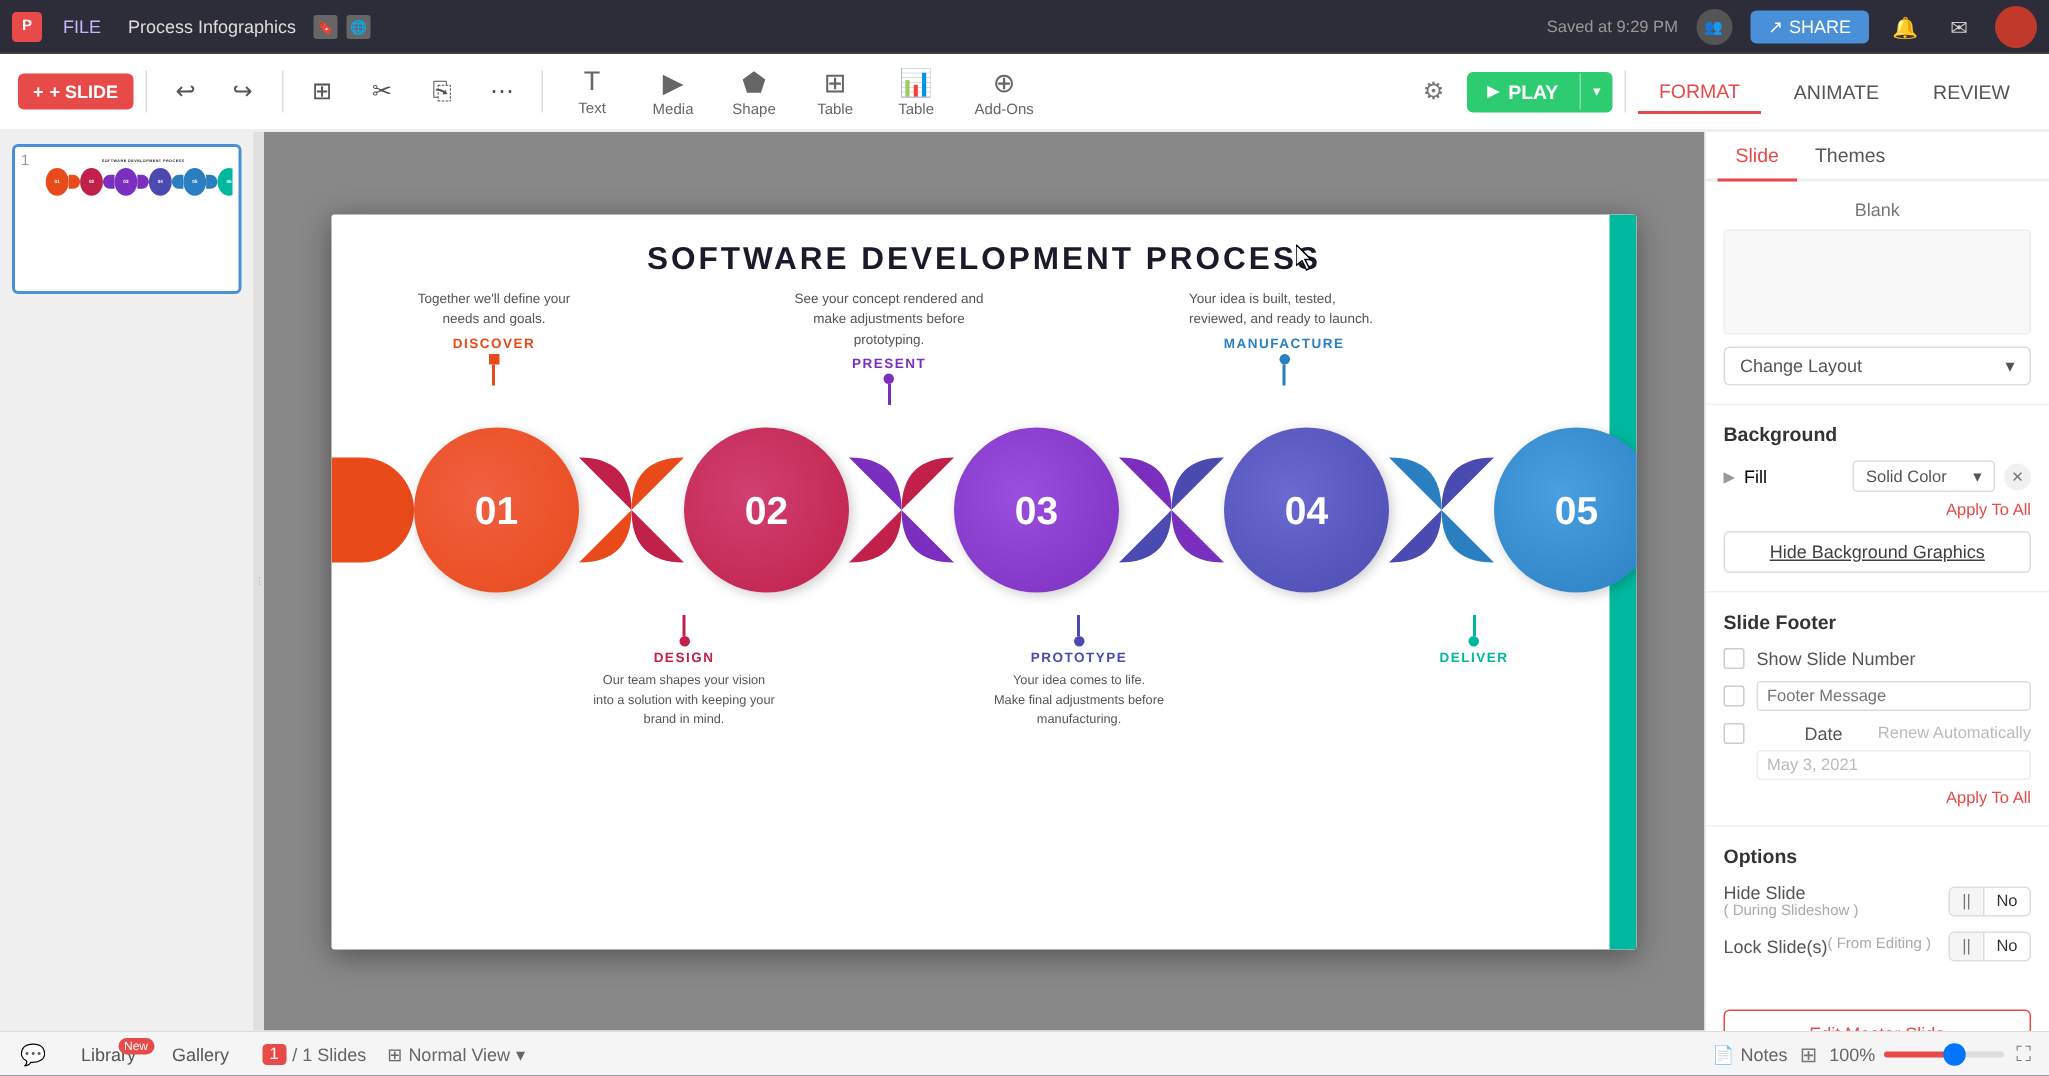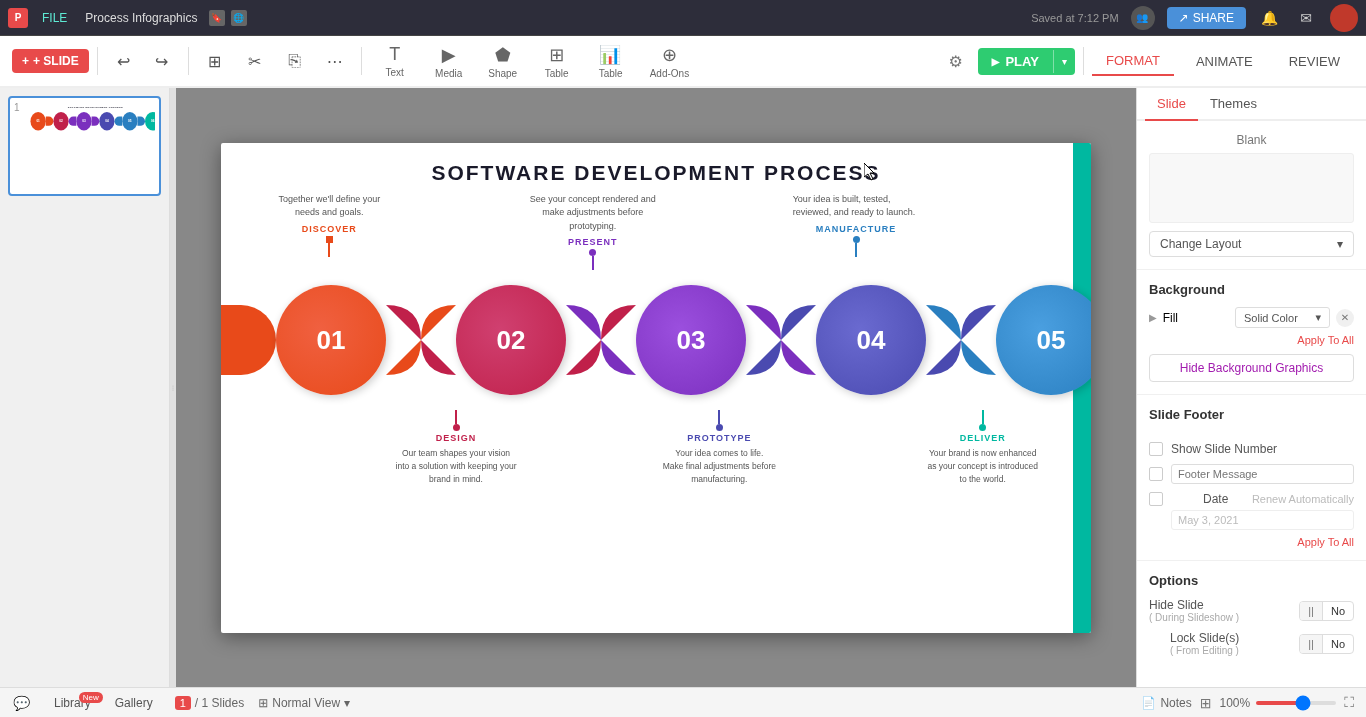--- a/index.html
+++ b/index.html
@@ -2,21 +2,21 @@
 <html><head>
   <meta charset="utf-8">
   <style>
     * { box-sizing: border-box; margin: 0; padding: 0; }
     body { font-family: 'Segoe UI', Arial, sans-serif; background: #1a1a2e; color: #333; width: 1366px; height: 717px; overflow: hidden; }
 
     
     .top-bar { display: flex; align-items: center; background: #2d2d3a; height: 36px; padding: 0 8px; border-bottom: 1px solid #444; }
     .top-bar-left { display: flex; align-items: center; gap: 8px; }
     .app-icon { width: 20px; height: 20px; background: #e84a4a; border-radius: 3px; display: flex; align-items: center; justify-content: center; color: white; font-size: 10px; font-weight: bold; }
-    .file-btn { color: #5eead4; font-size: 12px; cursor: pointer; padding: 2px 6px; border-radius: 3px; }
+    .file-btn { color: #c4b5fd; font-size: 12px; cursor: pointer; padding: 2px 6px; border-radius: 3px; }
     .doc-title { color: #ddd; font-size: 12px; margin-left: 4px; }
     .doc-icons { display: flex; gap: 6px; margin-left: 4px; }
     .doc-icon { width: 16px; height: 16px; background: #666; border-radius: 2px; display: flex; align-items: center; justify-content: center; color: #ccc; font-size: 9px; }
     .top-bar-right { margin-left: auto; display: flex; align-items: center; gap: 12px; }
     .saved-text { color: #999; font-size: 11px; }
     .collab-icon { width: 24px; height: 24px; background: #555; border-radius: 50%; display: flex; align-items: center; justify-content: center; color: #ccc; font-size: 10px; }
     .share-btn { background: #4a90d9; color: white; border: none; padding: 4px 12px; border-radius: 4px; font-size: 12px; cursor: pointer; display: flex; align-items: center; gap: 4px; }
     .bell-icon { width: 24px; height: 24px; display: flex; align-items: center; justify-content: center; color: #ccc; font-size: 14px; cursor: pointer; }
     .mail-icon { width: 24px; height: 24px; display: flex; align-items: center; justify-content: center; color: #ccc; font-size: 14px; cursor: pointer; }
     .avatar { width: 28px; height: 28px; background: #c0392b; border-radius: 50%; overflow: hidden; }
@@ -74,21 +74,21 @@
     <div class="top-bar-left">
       <div class="app-icon">P</div>
       <span class="file-btn">FILE</span>
       <span class="doc-title">Process Infographics</span>
       <div class="doc-icons">
         <div class="doc-icon">🔖</div>
         <div class="doc-icon">🌐</div>
       </div>
     </div>
     <div class="top-bar-right">
-      <span class="saved-text">Saved at 7:12 PM</span>
+      <span class="saved-text">Saved at 9:29 PM</span>
       <div class="collab-icon">👥</div>
       <button class="share-btn">
         <span>↗</span>
         <span>SHARE</span>
       </button>
       <div class="bell-icon">🔔</div>
       <div class="mail-icon">✉</div>
       <div class="avatar" style="background:#c0392b; width:28px; height:28px; border-radius:50%;"></div>
     </div>
   </div>
@@ -324,21 +324,20 @@
           </div>
 
           <div style="flex:1;"></div>
 
           <div style="flex:1; text-align:center; padding:0 5px;">
             <div style="display:flex; flex-direction:column; align-items:center; margin-bottom:2px;">
               <div style="width:2px; height:14px; background:#00b8a0;"></div>
               <div style="width:7px; height:7px; background:#00b8a0; border-radius:50%;"></div>
             </div>
             <div style="font-size:9px; font-weight:bold; color:#00b8a0; letter-spacing:1px; text-align:center; margin-bottom:4px;">DELIVER</div>
-            <div style="font-size:8.5px; color:#555; text-align:center; line-height:1.5;">Your brand is now enhanced<br>as your concept is introduced<br>to the world.</div>
           </div>
         </div>
 
         <div style="position:absolute; top:0; right:0; width:18px; height:100%; background:#00b8a0;"></div>
 
       </div>
     </div>
 
     <div class="right-panel" style="width:230px; background:white; border-left:1px solid #ddd; overflow-y:auto; flex-shrink:0; display:flex; flex-direction:column;">
 
@@ -366,27 +365,27 @@
           <span style="font-size:12px; color:#000000; flex:1;">Fill</span>
           <div style="display:flex; align-items:center; justify-content:space-between; padding:3px 8px; border:1px solid #ddd; border-radius:3px; font-size:11px; color:#555; cursor:pointer; min-width:95px; background:white; gap:4px;">
             <span>Solid Color</span>
             <span>▾</span>
           </div>
           <div style="width:18px; height:18px; background:#f0f0f0; border-radius:50%; display:flex; align-items:center; justify-content:center; font-size:10px; color:#777; cursor:pointer;">✕</div>
         </div>
 
         <div style="color:#e84a4a; font-size:11px; text-align:right; cursor:pointer; margin-top:4px;">Apply To All</div>
 
-        <button style="width:100%; padding:6px; border:1px solid #ddd; background:white; border-radius:4px; font-size:12px; color:#a21caf; cursor:pointer; margin-top:8px;">Hide Background Graphics</button>
+        <button style="width:100%; padding:6px; border:1px solid #ddd; background:white; border-radius:4px; font-size:12px; color:#404040; cursor:pointer; margin-top:8px;text-decoration:underline;">Hide Background Graphics</button>
       </div>
 
       <div style="height:3px; background:#e84a4a; margin:0;"></div>
 
       <div style="padding:12px; border-bottom:1px solid #f0f0f0;">
-        <div style="font-size:13px; font-weight:bold; color:#333; margin-bottom:20px;">Slide Footer</div>
+        <div style="font-size:13px; font-weight:bold; color:#333; margin-bottom:10px;">Slide Footer</div>
 
         <div style="display:flex; align-items:center; gap:8px; margin-bottom:8px;">
           <div style="width:14px; height:14px; border:1.5px solid #ccc; border-radius:2px; background:white; flex-shrink:0;"></div>
           <span style="font-size:12px; color:#555;">Show Slide Number</span>
         </div>
 
         <div style="display:flex; align-items:center; gap:8px; margin-bottom:8px;">
           <div style="width:14px; height:14px; border:1.5px solid #ccc; border-radius:2px; background:white; flex-shrink:0;"></div>
           <input style="flex: 1 1 0%; border: 1px solid rgb(221, 221, 221); border-radius: 3px; padding: 3px 6px; font-size: 11px; color: rgb(187, 187, 187);" type="text" placeholder="Footer Message">
         </div>
@@ -413,21 +412,21 @@
             <span style="font-size:12px; color:#555; display:inline;">Hide Slide</span>
             <span style="font-size:10px; color:#aaa;">( During Slideshow )</span>
           </div>
           <div style="display:flex; border:1px solid #ddd; border-radius:4px; overflow:hidden; font-size:11px;">
             <div style="padding:3px 8px; cursor:pointer; color:#777; background:#f5f5f5; border-right:1px solid #ddd;">||</div>
             <div style="padding:3px 8px; cursor:pointer; color:#333;">No</div>
           </div>
         </div>
 
         <div style="display:flex; align-items:center; justify-content:space-between; margin-bottom:8px;">
-          <div style="display:flex; flex-direction:column;margin-left:21px;">
+          <div style="display:flex; flex-direction:row;">
             <span style="font-size:12px; color:#555;">Lock Slide(s)</span>
             <span style="font-size:10px; color:#aaa;">( From Editing )</span>
           </div>
           <div style="display:flex; border:1px solid #ddd; border-radius:4px; overflow:hidden; font-size:11px;">
             <div style="padding:3px 8px; cursor:pointer; color:#777; background:#f5f5f5; border-right:1px solid #ddd;">||</div>
             <div style="padding:3px 8px; cursor:pointer; color:#333;">No</div>
           </div>
         </div>
       </div>
 

